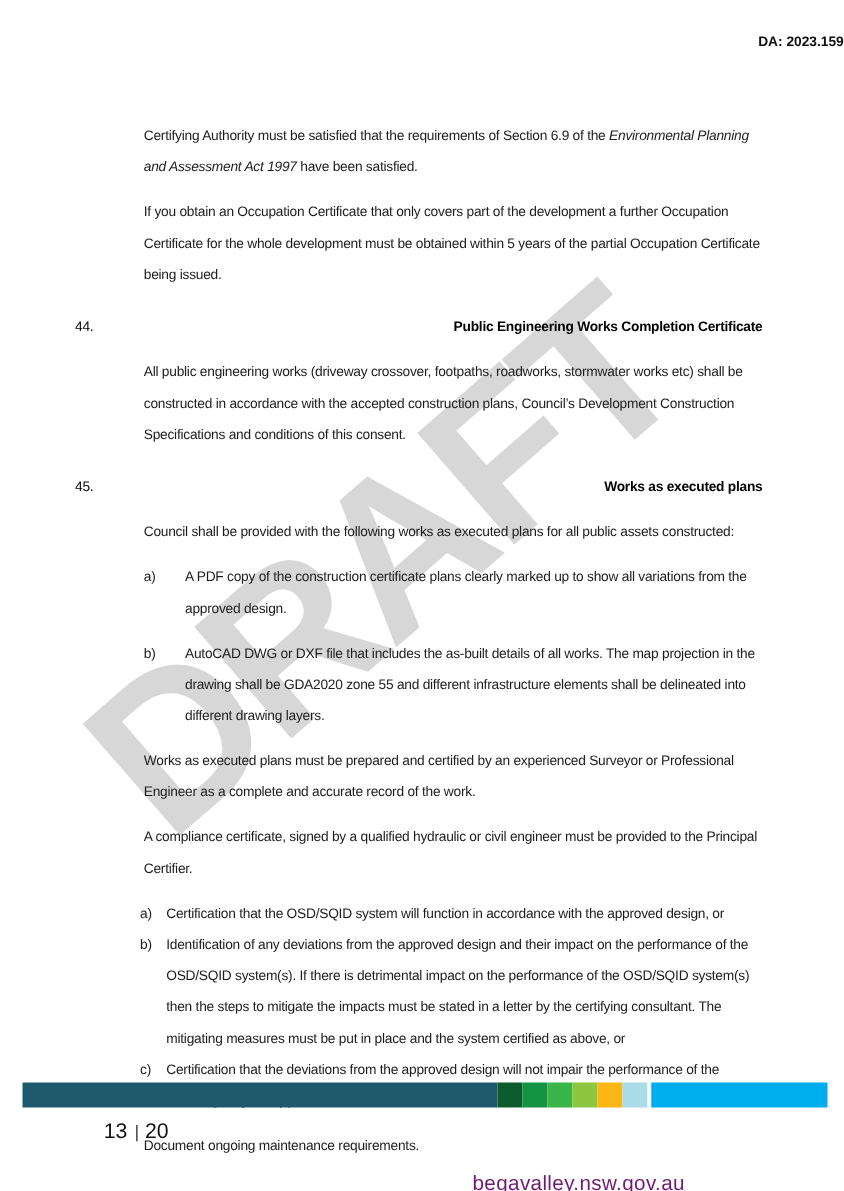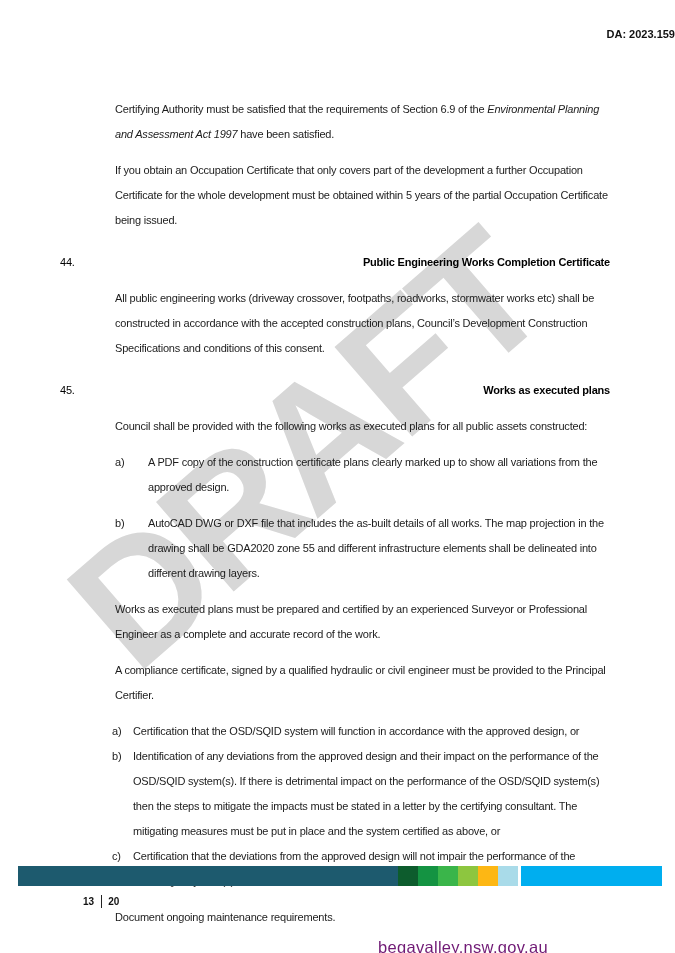--- a/index.html
+++ b/index.html
@@ -49,21 +49,21 @@
   .list-tight .marker { position:absolute; left:-3px; }
   em { font-style:italic; }
   .footer-bar {
     position:absolute; left:18px; top:866px;
     width:644px; height:20px;
     display:flex; z-index:2;
   }
   .footer-bar div { height:100%; flex:0 0 auto; }
   .page-num {
     position:absolute; left:83px; top:895px;
-    font-size:10px; font-weight:bold; color:#111; z-index:2;
+    font-size:17px; font-weight:normal; color:#111; z-index:2;
   }
   .psep {
     display:inline-block; width:0; height:13px;
     border-left:1.5px solid #222;
     margin:0 6px -3px 7px;
   }
   .website {
     position:absolute; left:378px; top:910px;
     font-size:16.5px; letter-spacing:0.3px;
     z-index:2;

